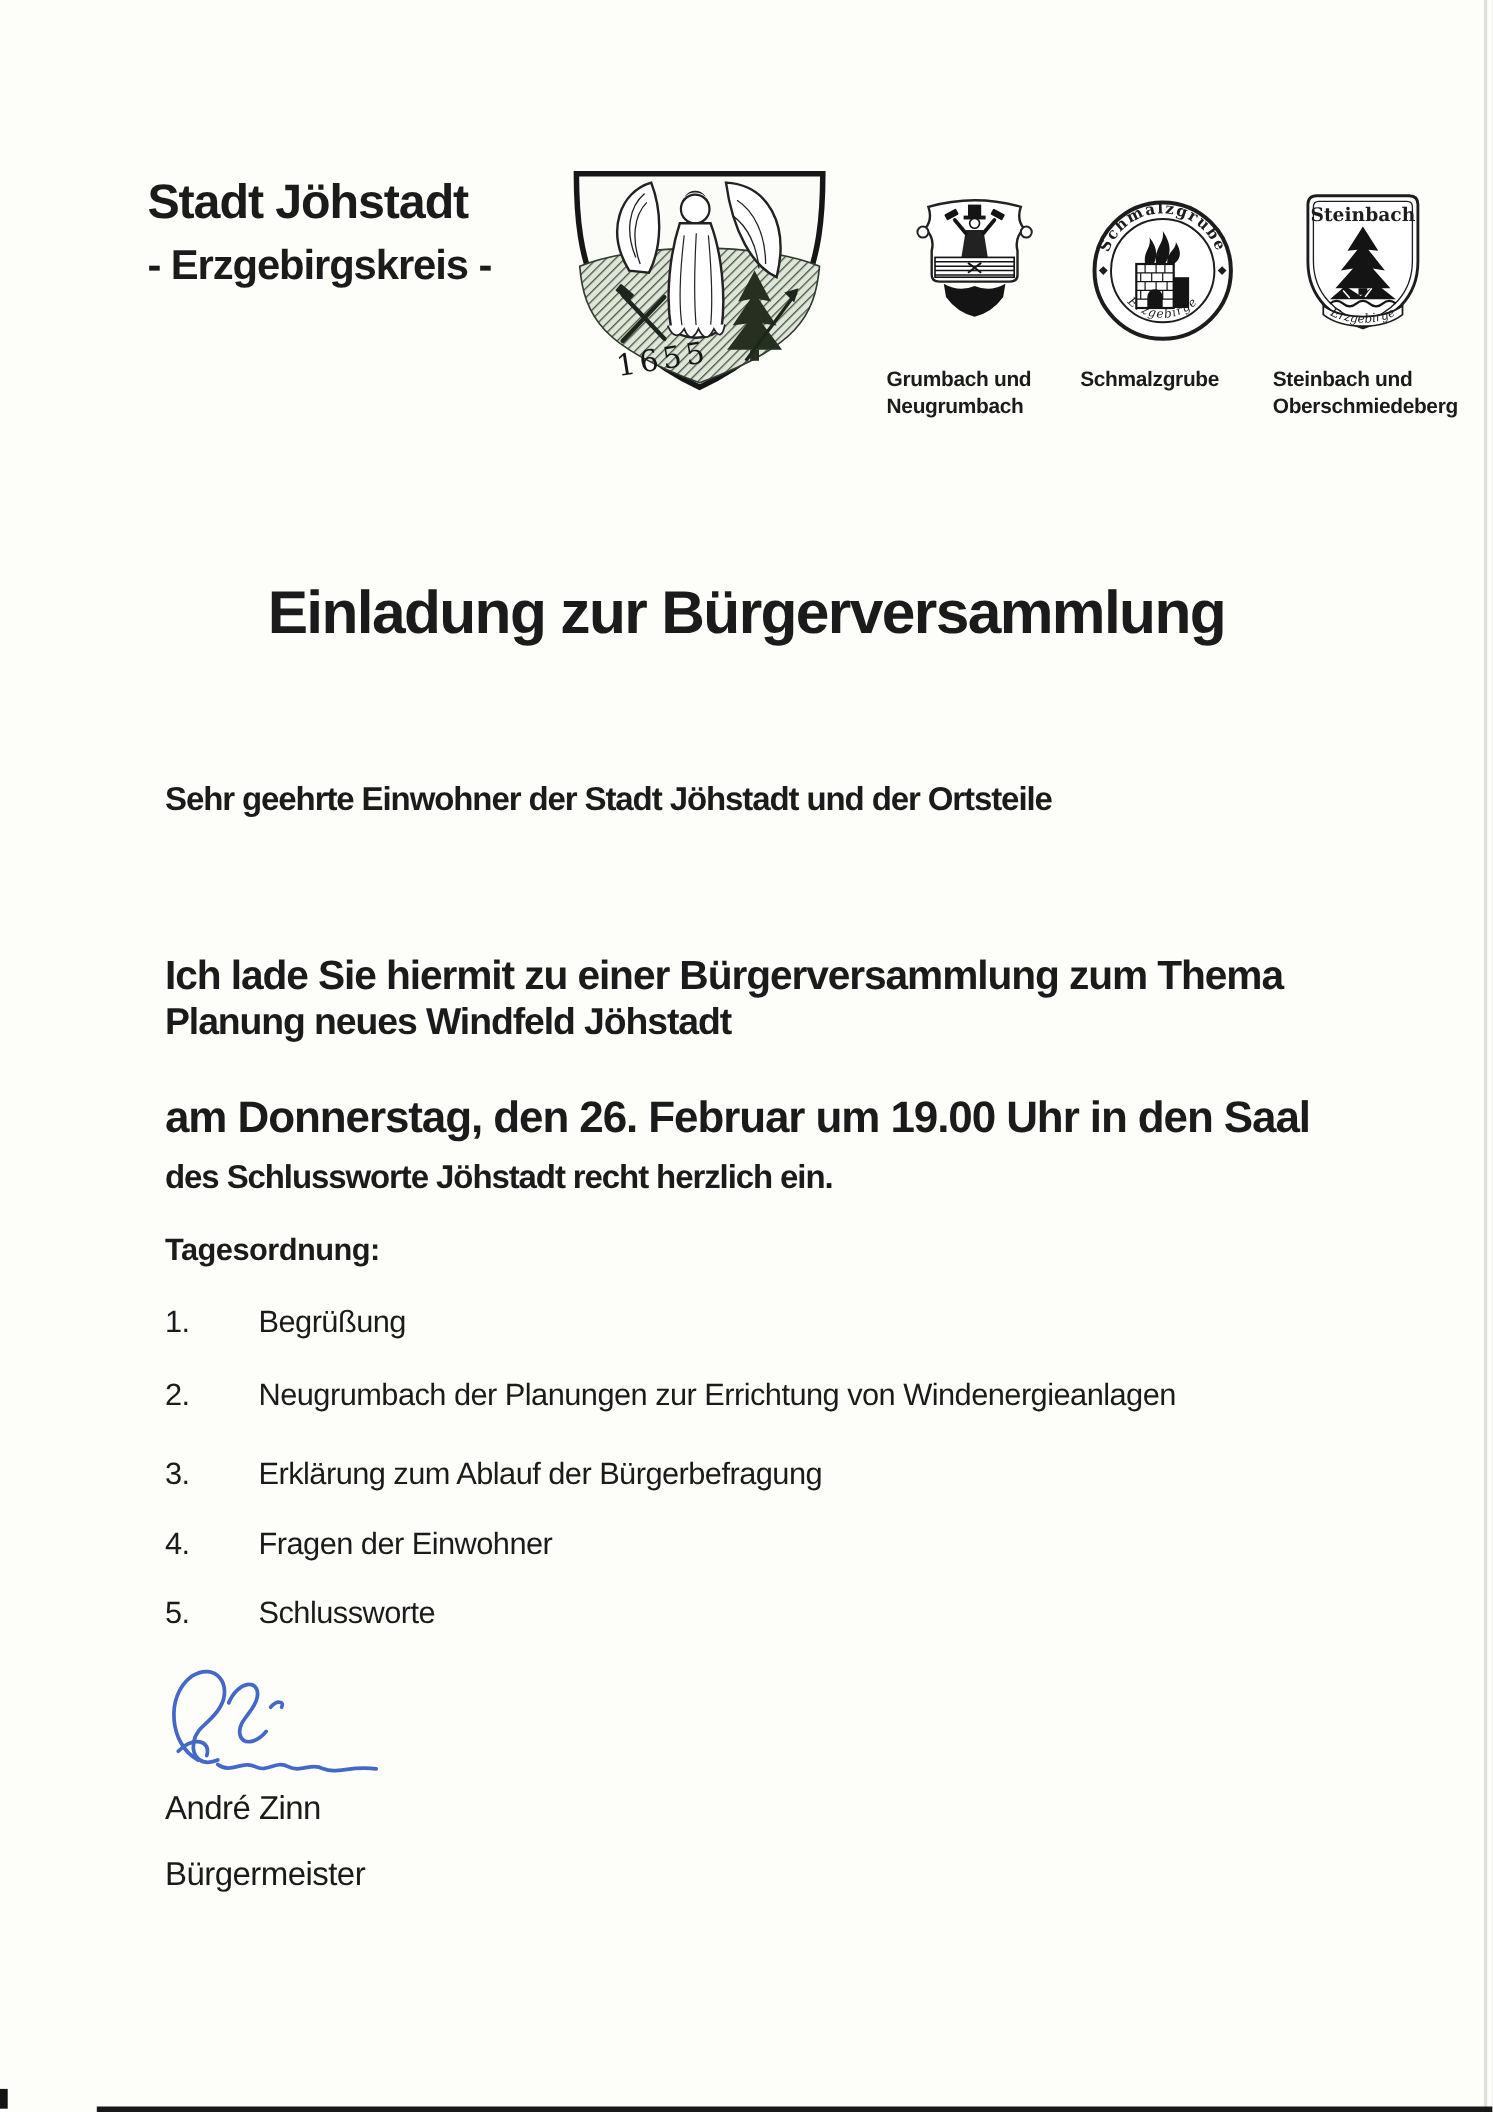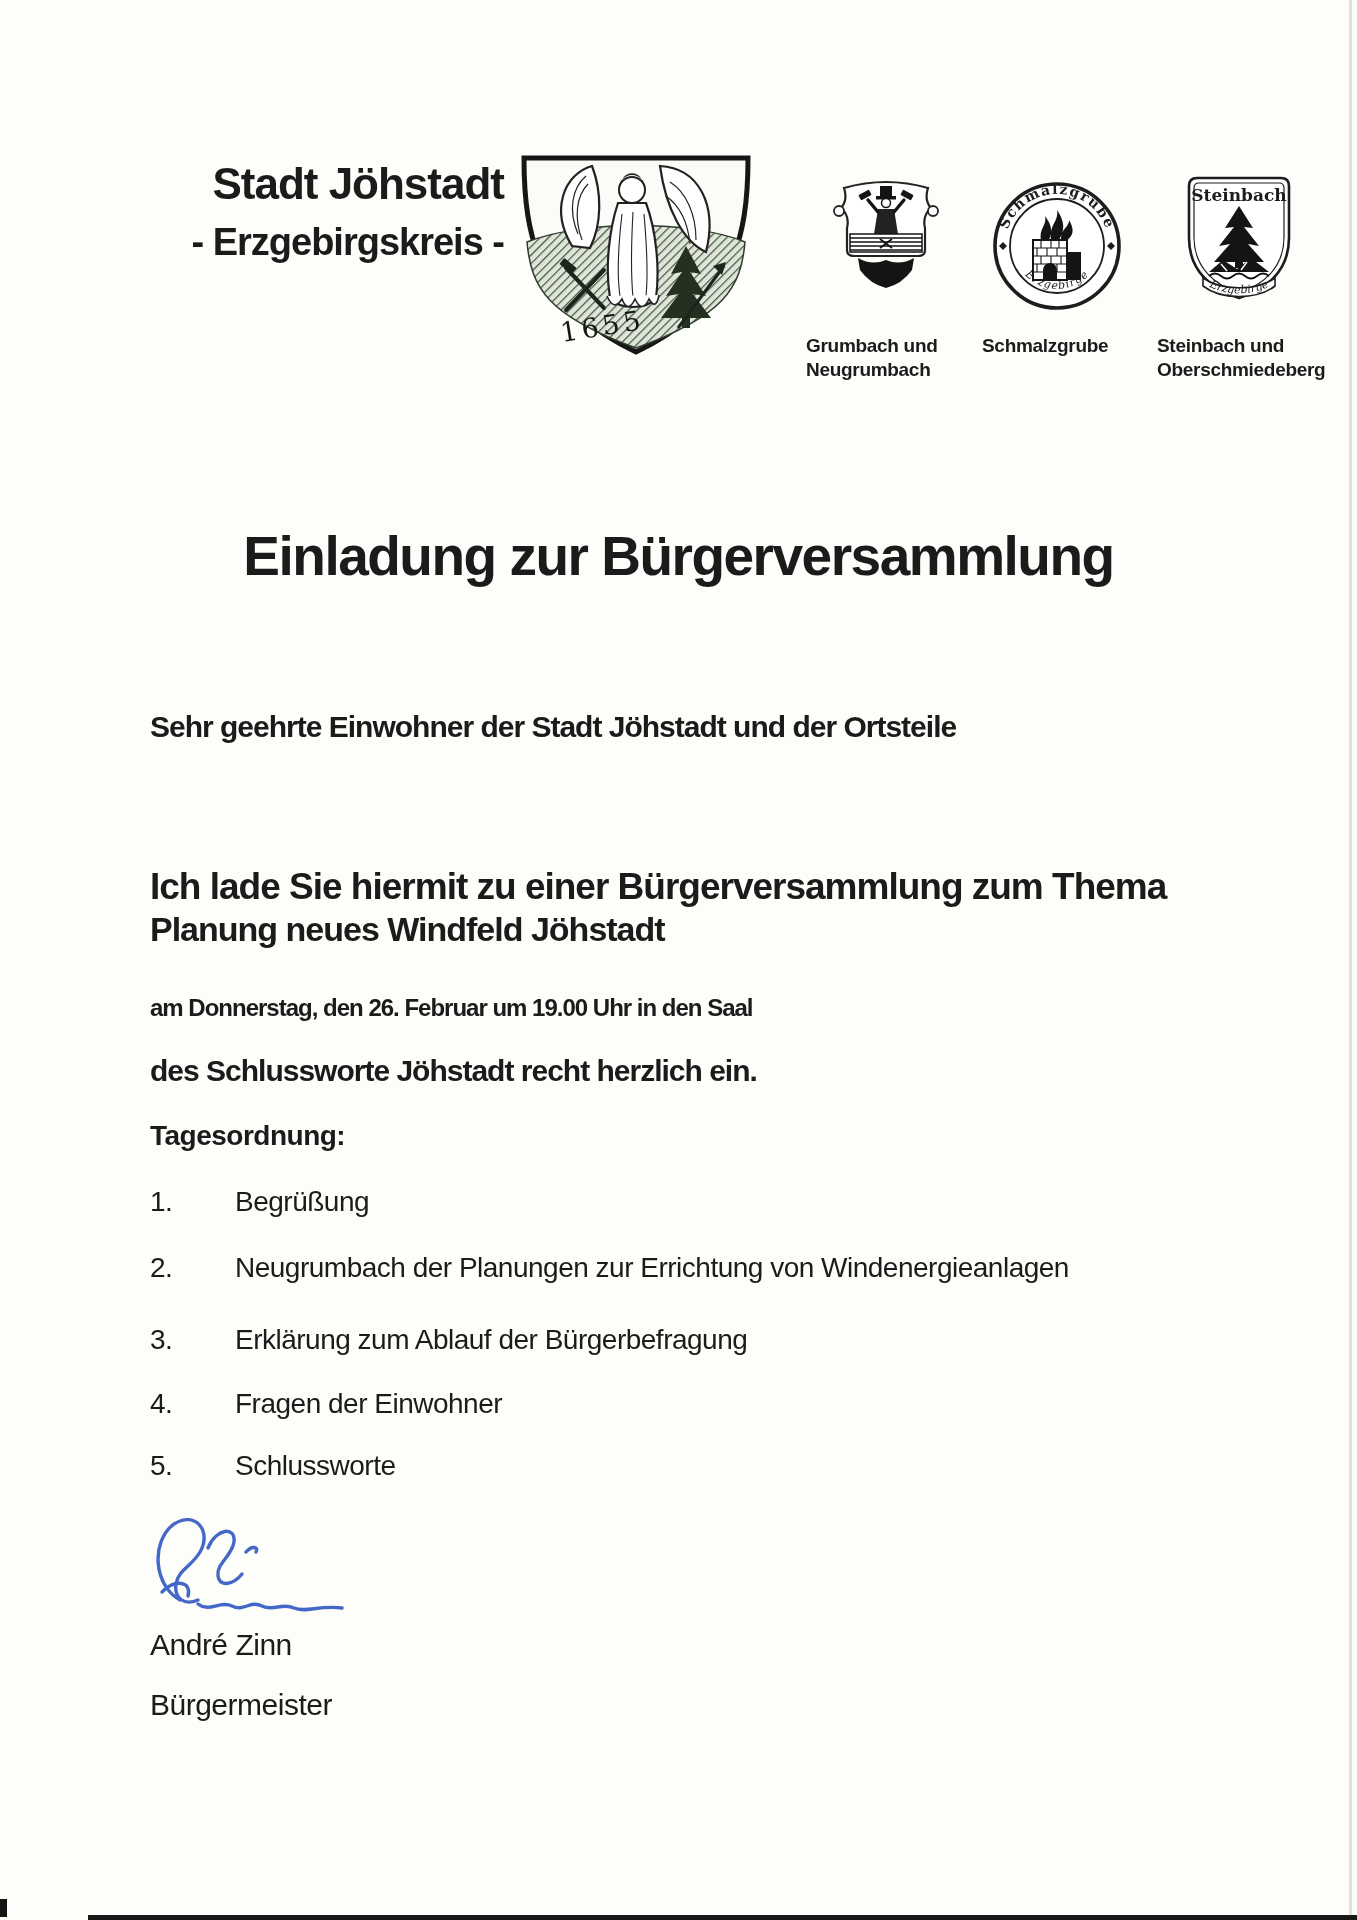--- a/index.html
+++ b/index.html
@@ -7,35 +7,35 @@
     position:relative;
     width:1357px;height:1920px;
     margin:0 auto;
     background:#fdfdfa;
     overflow:hidden;
     font-family:"Liberation Sans",sans-serif;
     color:#1b1b1b;
   }
   .abs{position:absolute;}
   
-  .muni-block{left:144px;top:160px;width:360px;text-align:right;}
+  .muni-block{left:134px;top:160px;width:360px;text-align:left;}
   .municipality{font-size:44px;font-weight:700;letter-spacing:-1px;line-height:1.1;}
   .district{font-size:38px;font-weight:700;letter-spacing:-1px;line-height:1.1;margin-top:14px;}
   
   .caption{font-size:19px;font-weight:700;line-height:24px;text-align:left;letter-spacing:-0.3px;}
   .cap-grumbach{left:806px;top:334px;width:160px;}
   .cap-schmalz{left:982px;top:334px;width:160px;}
   .cap-steinbach{left:1157px;top:334px;width:164px;}
   
   .doc-title{left:120px;top:524px;width:1117px;text-align:center;
     font-size:55px;font-weight:600;letter-spacing:-1.5px;}
   .salutation{left:150px;top:710px;font-size:30px;font-weight:700;letter-spacing:-1px;}
   .intro{left:150px;top:866px;font-size:37px;font-weight:700;letter-spacing:-1px;}
   .topic{left:150px;top:910px;width:1044px;text-align:left;font-size:34px;font-weight:700;letter-spacing:-1px;}
-  .details1{left:150px;top:994px;font-size:24px;font-weight:700;letter-spacing:-1px;}
+  .details1{left:150px;top:994px;font-size:40px;font-weight:700;letter-spacing:-1px;}
   .details2{left:150px;top:1054px;font-size:30px;font-weight:700;letter-spacing:-1px;}
   .agenda-heading{left:150px;top:1120px;font-size:28px;font-weight:700;letter-spacing:-0.5px;}
   .agenda-item{left:150px;width:1100px;font-size:28px;font-weight:400;letter-spacing:-0.5px;}
   .agenda-item .num{display:inline-block;width:85px;}
   
   .sig-name{left:150px;top:1628px;font-size:30px;letter-spacing:-0.5px;}
   .sig-role{left:150px;top:1688px;font-size:30px;letter-spacing:-0.5px;}
   
   .scan-edge-right{right:5px;top:0;width:3px;height:1920px;background:#e0e0da;}
   .scan-mark-left{left:0;top:1899px;width:7px;height:18px;background:#141414;}

